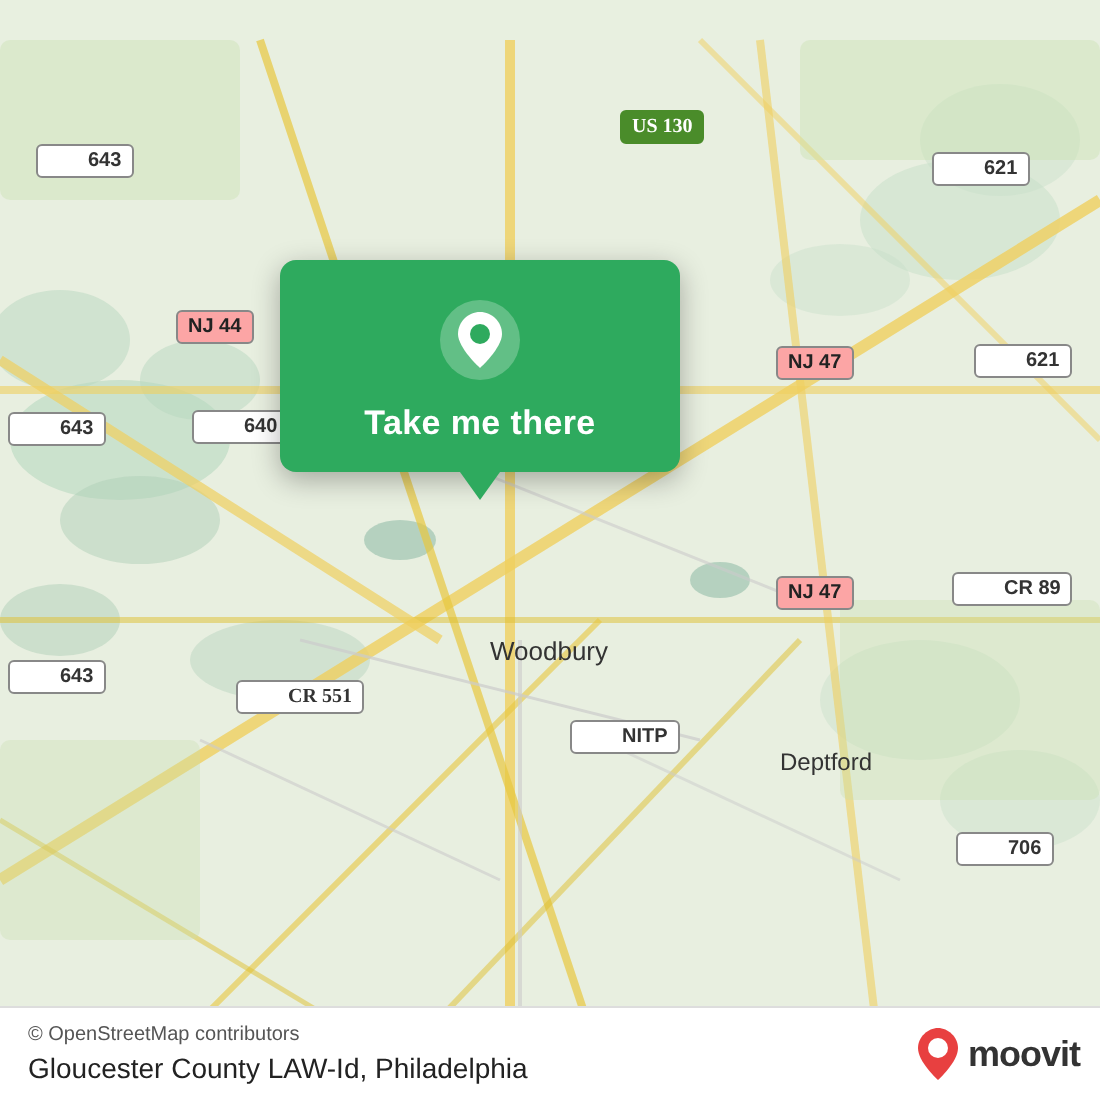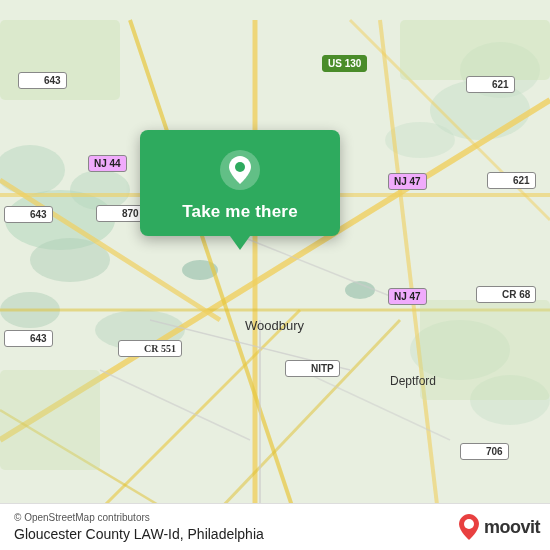--- a/index.html
+++ b/index.html
@@ -125,21 +125,21 @@
       font-size: 10px;
       font-weight: bold;
       padding: 2px 5px;
       border-radius: 3px;
       border: 1.5px solid #888;
       background: white;
       color: #333;
       white-space: nowrap;
     }
     .road-badge.us { background: #4a8c2a; color: white; border-color: #4a8c2a; }
-    .road-badge.nj { background: #f0abfc; color: #222; border-color: #888; }
+    .road-badge.nj { background: #fca5a5; color: #222; border-color: #888; }
     .road-badge.cr { background: white; color: #333; border-color: #888; padding-left: 25px; }
   </style>
 </head>
 <body>
 
 <div id="map-container">
 
   <svg id="map-svg" viewBox="0 0 550 510" xmlns="http://www.w3.org/2000/svg">
 
     <rect width="550" height="510" fill="#e8efe0"></rect>
@@ -187,34 +187,34 @@
     <rect x="0" y="0" width="120" height="80" fill="#c8e0b0" opacity="0.4" rx="5"></rect>
     <rect x="400" y="0" width="150" height="60" fill="#c8e0b0" opacity="0.4" rx="5"></rect>
     <rect x="0" y="350" width="100" height="100" fill="#c8e0b0" opacity="0.35" rx="5"></rect>
     <rect x="420" y="280" width="130" height="100" fill="#c8e0b0" opacity="0.35" rx="5"></rect>
 
     <text x="245" y="310" font-size="13" fill="#333" font-family="Arial" font-weight="500">Woodbury</text>
 
     <text x="390" y="365" font-size="12" fill="#333" font-family="Arial">Deptford</text>
   </svg>
 
-  <div class="road-badge us" style="top:55px; left:322px;">US 130</div>
+  <div class="road-badge us" style="top:55px; left:310px;font-family:Liberation Serif, serif;">US 130</div>
   <div class="road-badge nj" style="top:155px; left:88px;">NJ 44</div>
   <div class="road-badge nj" style="top:173px; left:388px;">NJ 47</div>
   <div class="road-badge nj" style="top:288px; left:388px;">NJ 47</div>
   <div class="road-badge cr" style="top:340px; left:118px;font-family:Liberation Serif, serif;">CR 551</div>
   <div class="road-badge cr" style="top:360px; left:285px;">NITP</div>
-  <div class="road-badge cr" style="top:286px; left:476px;">CR 68</div>
-  <div class="road-badge cr" style="top:416px; left:460px;margin-top:27px;">706</div>
+  <div class="road-badge cr" style="top:286px; left:476px;">CR 89</div>
+  <div class="road-badge cr" style="top:416px; left:478px;">706</div>
   <div class="road-badge cr" style="top:76px; left:466px;">621</div>
   <div class="road-badge cr" style="top:172px; left:487px;">621</div>
   <div class="road-badge cr" style="top:72px; left:18px;">643</div>
   <div class="road-badge cr" style="top:206px; left:4px;">643</div>
   <div class="road-badge cr" style="top:330px; left:4px;">643</div>
-  <div class="road-badge cr" style="top:205px; left:96px;">870</div>
+  <div class="road-badge cr" style="top:205px; left:96px;">640</div>
 
   <div id="bottom-bar">
     <div id="bottom-left">
       <span id="osm-attribution">© OpenStreetMap contributors</span>
       <span id="location-name">Gloucester County LAW-Id, Philadelphia</span>
     </div>
     <div id="moovit-logo">
 
       <svg class="moovit-pin" viewBox="0 0 22 28" xmlns="http://www.w3.org/2000/svg">
         <path d="M11 1 C6 1 1 5.5 1 11 C1 18 11 27 11 27 C11 27 21 18 21 11 C21 5.5 16 1 11 1Z" fill="#e84040"></path>

